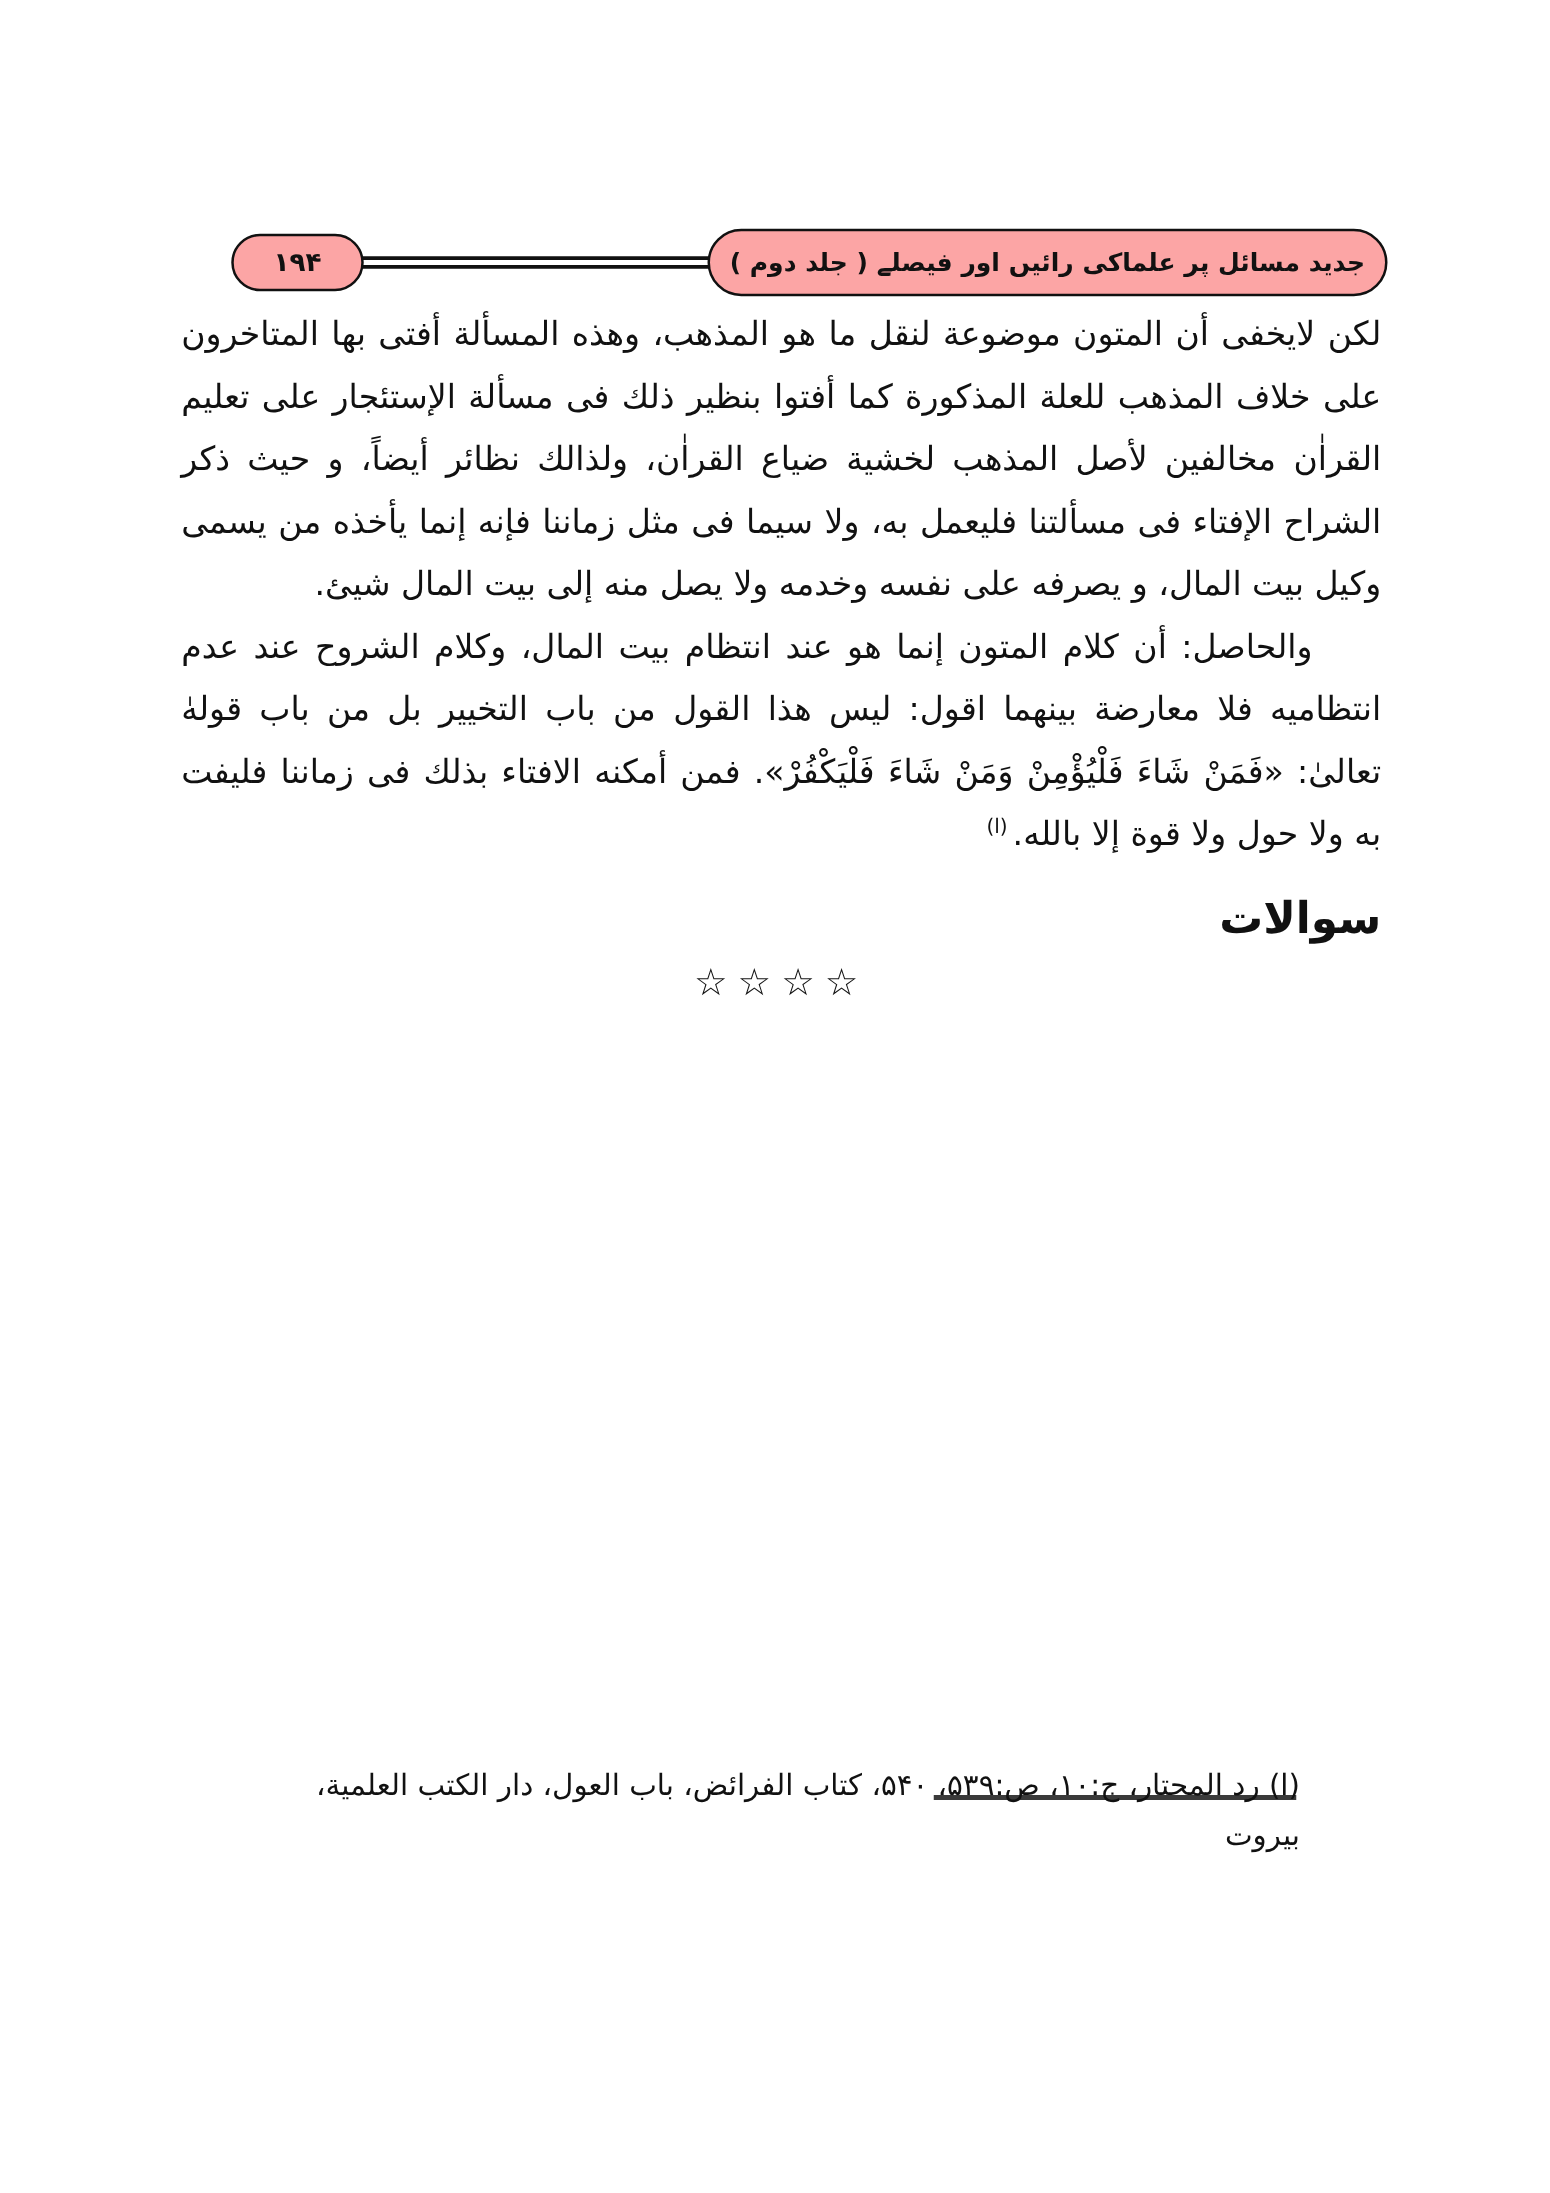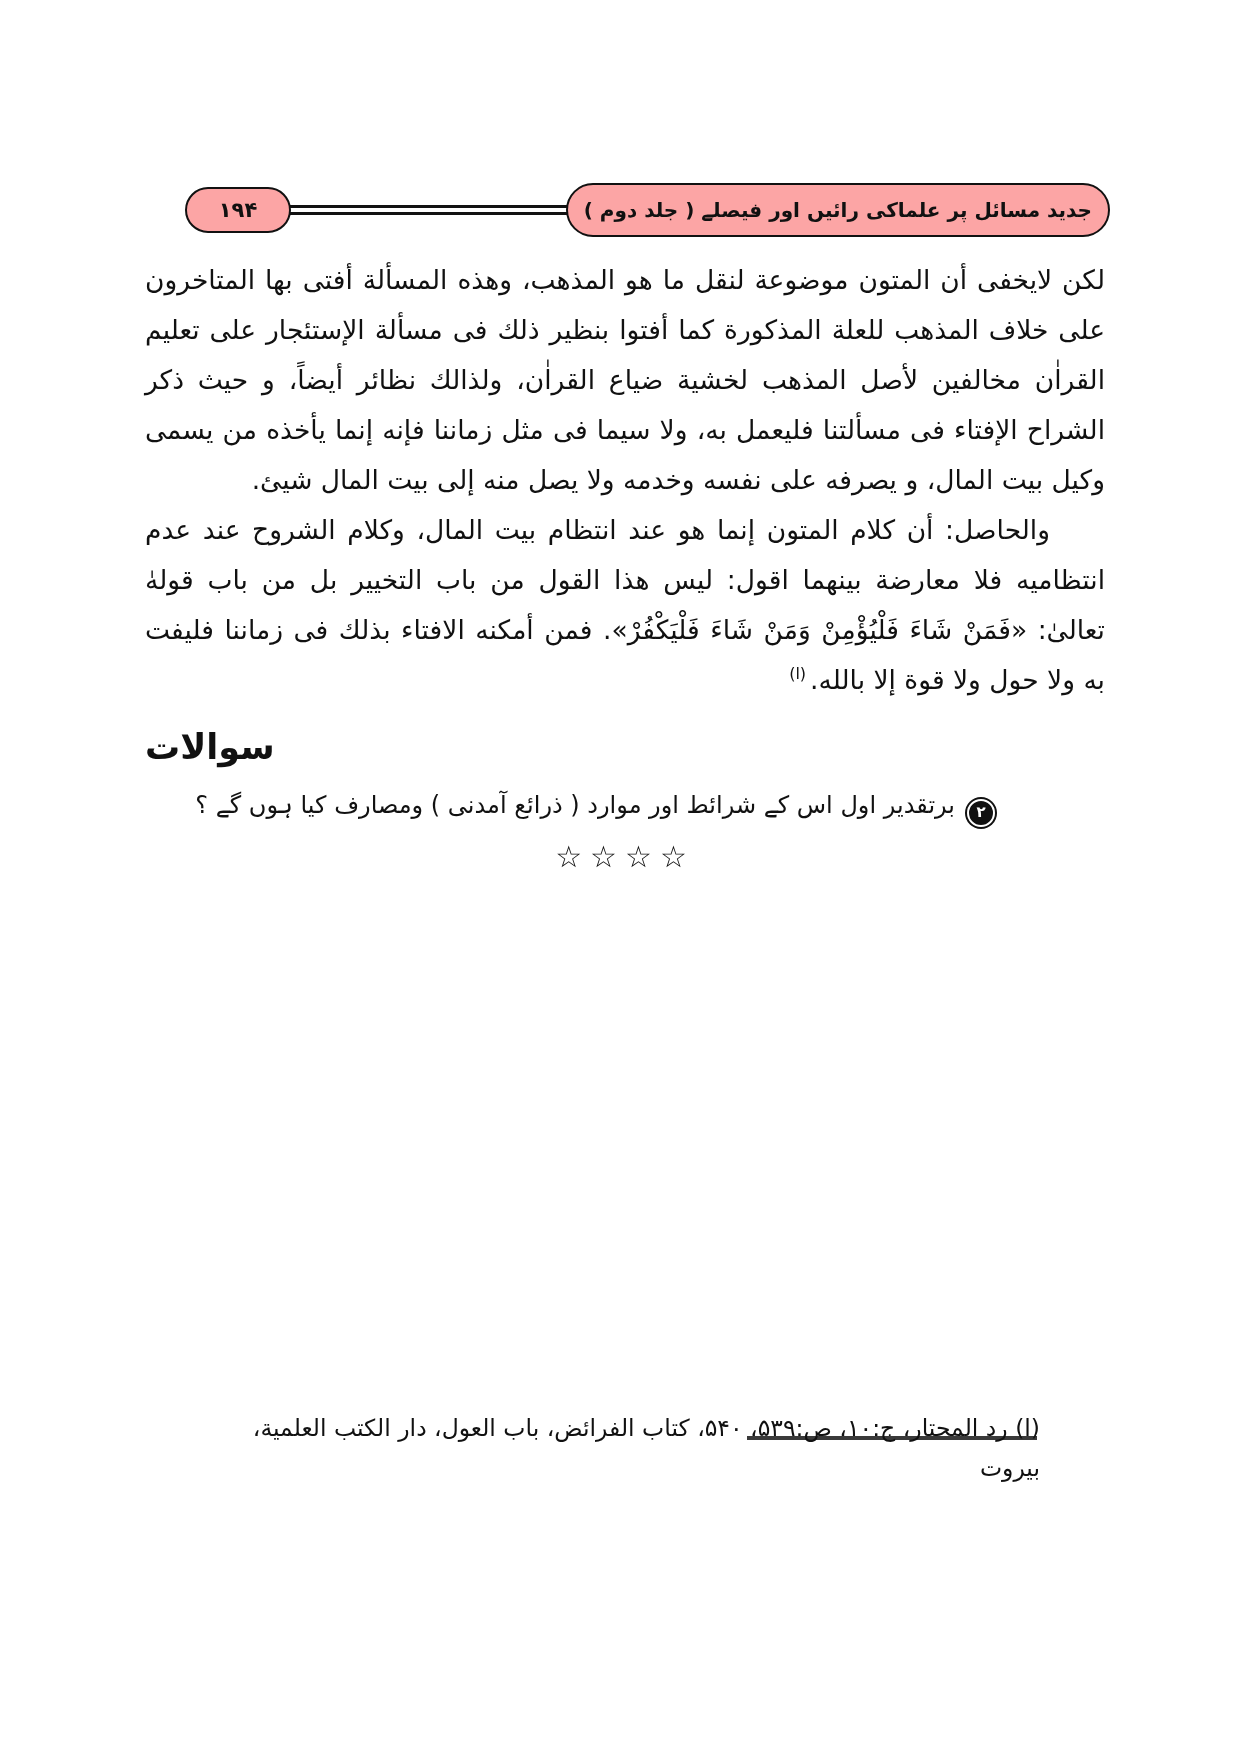--- a/index.html
+++ b/index.html
@@ -38,21 +38,21 @@
   }
   .header-rule{
     flex:1;height:4px;
     border-top:3px solid #111;
     border-bottom:3px solid #111;
     margin:0 -6px;
     z-index:1;
   }
   
   .body-text{
-    position:absolute;top:255px;right:135px;left:145px;
+    position:absolute;top:243px;right:135px;left:145px;
     direction:rtl;
   }
   .para{
     margin:0;
     font-size:26.5px;
     line-height:50px;
     text-align:justify;
   }
   .para.indent{text-indent:55px;}
   .verse{font-weight:normal;}
@@ -63,21 +63,21 @@
   .urdu-intro{
     margin:0;
     font-size:24px;
     line-height:46px;
     text-align:justify;
     text-indent:55px;
   }
   
   .q-heading{
     margin:22px 0 14px 0;
-    text-align:left;
+    text-align:right;
     font-size:35px;
     font-weight:bold;
   }
   .q-item{
     margin:0;
     font-size:24px;
     line-height:48px;
     text-align:justify;
     text-indent:110px;
   }
@@ -127,21 +127,20 @@
     </div>
   </div>
 
   <div class="body-text">
     <p class="para">لکن لایخفی أن المتون موضوعة لنقل ما هو المذهب، وهذه المسألة أفتی بها المتاخرون علی خلاف المذهب للعلة المذكورة كما أفتوا بنظير ذلك فی مسألة الإستئجار علی تعليم القراٰن مخالفين لأصل المذهب لخشية ضياع القراٰن، ولذالك نظائر أيضاً، و حيث ذكر الشراح الإفتاء فی مسألتنا فليعمل به، ولا سيما فی مثل زماننا فإنه إنما يأخذه من يسمی وكيل بيت المال، و يصرفه علی نفسه وخدمه ولا يصل منه إلی بيت المال شيئ.</p>
     <p class="para indent"><span>والحاصل: أن كلام المتون إنما هو عند انتظام بيت المال، وكلام الشروح عند عدم انتظاميه فلا معارضة بينهما اقول: ليس هذا القول من باب التخيير بل من باب قولهٰ تعالیٰ: </span><span class="verse">«فَمَنْ شَاءَ فَلْيُؤْمِنْ وَمَنْ شَاءَ فَلْيَكْفُرْ».</span><span> فمن أمكنه الافتاء بذلك فی زماننا فليفت به ولا حول ولا قوة إلا بالله.</span><span class="fn-ref">(ا)</span></p>
 
     <h2 class="q-heading">سوالات</h2>
 
 
-    <p class="q-item"><span class="q-num">۲</span><span>برتقدیر اول اس کے شرائط اور موارد ( ذرائع آمدنی ) ومصارف کیا ہوں گے ؟</span></p>
 
 
 
     <div class="stars">☆☆☆☆</div>
   </div>
 
   <div class="footnote-rule"></div>
   <div class="footnote">(ا) رد المحتار، ج:۱۰، ص:۵۳۹، ۵۴۰، کتاب الفرائض، باب العول، دار الکتب العلمیة، بیروت</div>
 
 </div>

